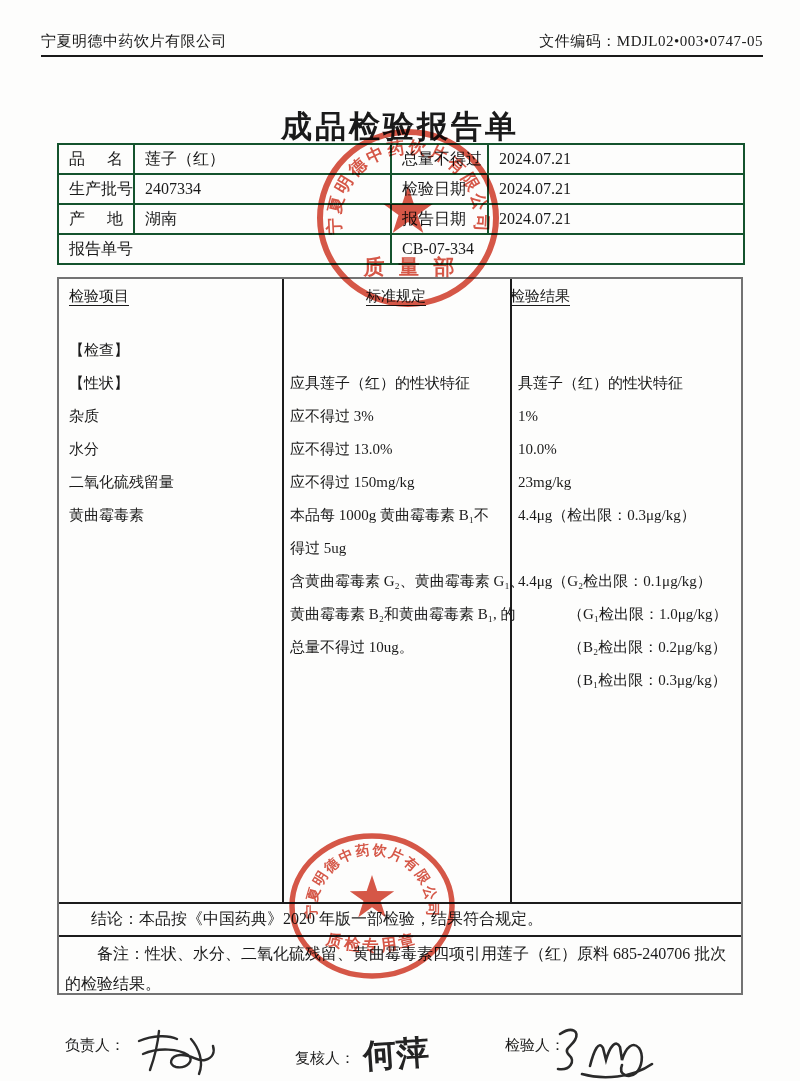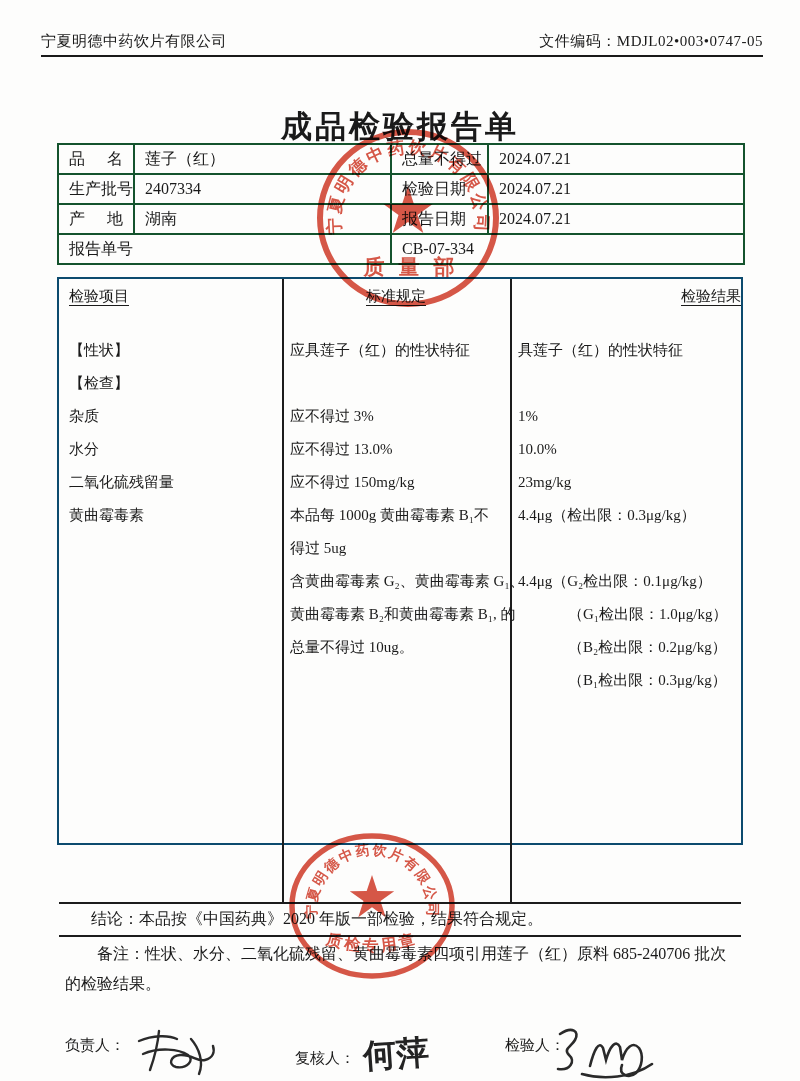--- a/index.html
+++ b/index.html
@@ -14,29 +14,29 @@
   .hdr-rule{position:absolute;top:55px;left:41px;right:37px;height:2px;background:#191919;}
 
   .title{position:absolute;top:86px;left:0;width:100%;text-align:center;font-size:31px;font-weight:bold;letter-spacing:3px;margin-top:20px;}
 
   
   table.info{position:absolute;top:143px;left:57px;width:686px;border-collapse:collapse;table-layout:fixed;font-size:16px;}
   table.info td{border:2px solid #14532d;height:28px;padding:0 10px;white-space:nowrap;overflow:hidden;}
   td.just{text-align:justify;text-align-last:justify;}
 
   
-  .main{position:absolute;top:277px;left:57px;width:686px;height:568px;border:2px solid #0c4a6e;box-sizing:border-box;font-size:15px;}
+  .main{position:absolute;top:277px;left:57px;width:686px;height:718px;border:2px solid #737373;box-sizing:border-box;font-size:15px;}
   .vline{position:absolute;top:0;width:2px;height:623px;background:#1c1c1c;}
   .v1{left:223px;} .v2{left:451px;}
   .hline{position:absolute;left:0;right:0;height:2px;background:#1c1c1c;}
   .h1{top:623px;} .h2{top:656px;}
 
   .thead{position:absolute;top:8px;left:0;width:100%;height:24px;}
   .th{position:absolute;text-decoration:underline;text-underline-offset:4px;white-space:nowrap;}
-  .th1{left:10px;} .th2{left:223px;width:228px;text-align:center;} .th3{left:451px;width:231px;text-align:right;}
+  .th1{left:10px;} .th2{left:223px;width:228px;text-align:center;} .th3{left:451px;width:231px;text-align:left;}
 
   #test-body{position:absolute;top:55px;left:0;width:100%;}
   .t-row{position:relative;height:33px;}
   .t-row > div{position:absolute;top:0;height:33px;line-height:33px;white-space:nowrap;overflow:visible;}
   .c1{left:10px;width:205px;}
   .c2{left:231px;width:212px;}
   .c3{left:459px;width:220px;}
   .c3.ind{left:509px;}
 
   .concl{position:absolute;top:623px;left:0;width:100%;height:33px;line-height:33px;text-indent:2em;font-size:16px;white-space:nowrap;}
@@ -113,28 +113,28 @@
     <div class="hline h2"></div>
 
     <div class="thead">
       <span class="th th1">检验项目</span>
       <span class="th th2">标准规定</span>
       <span class="th th3">检验结果</span>
     </div>
 
     <div id="test-body">
         <div class="t-row">
+          <div class="c1">【检查】</div>
+          <div class="c2"></div>
+          <div class="c3"></div>
+        </div>
+        <div class="t-row">
           <div class="c1">【性状】</div>
           <div class="c2">应具莲子（红）的性状特征</div>
           <div class="c3">具莲子（红）的性状特征</div>
-        </div>
-        <div class="t-row">
-          <div class="c1">【检查】</div>
-          <div class="c2"></div>
-          <div class="c3"></div>
         </div>
         <div class="t-row">
           <div class="c1">杂质</div>
           <div class="c2">应不得过 3%</div>
           <div class="c3">1%</div>
         </div>
         <div class="t-row">
           <div class="c1">水分</div>
           <div class="c2">应不得过 13.0%</div>
           <div class="c3">10.0%</div>

